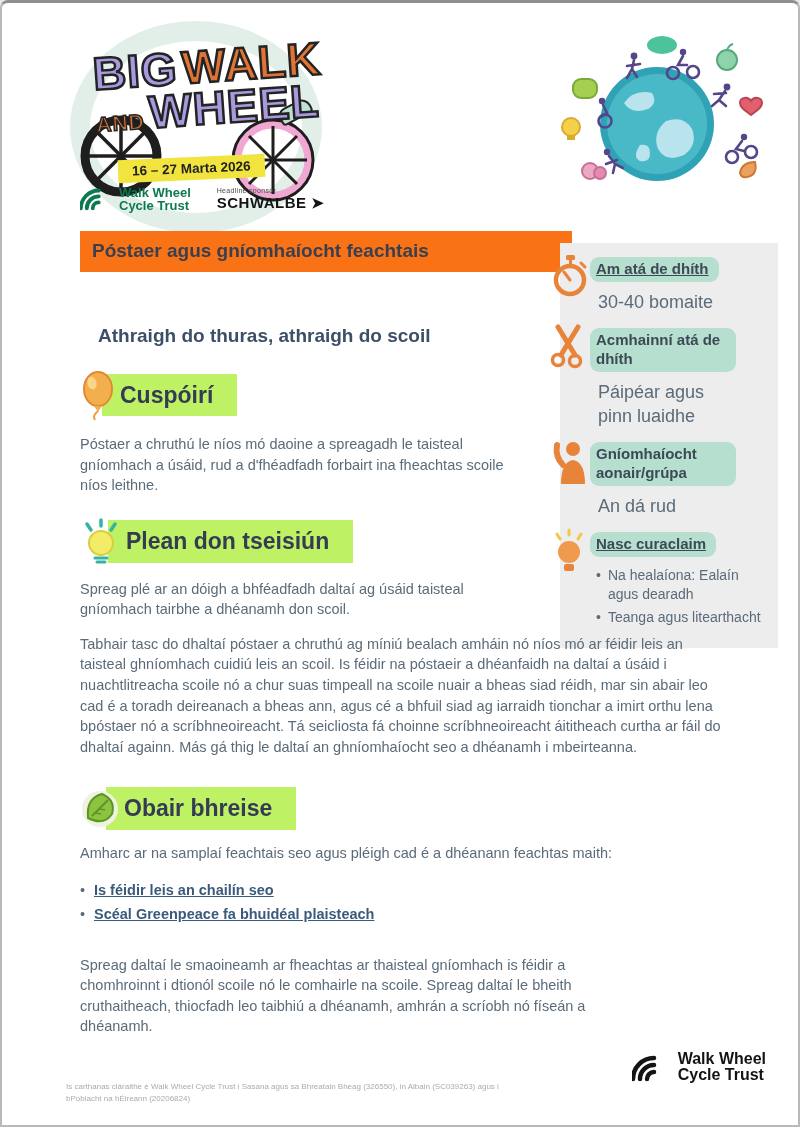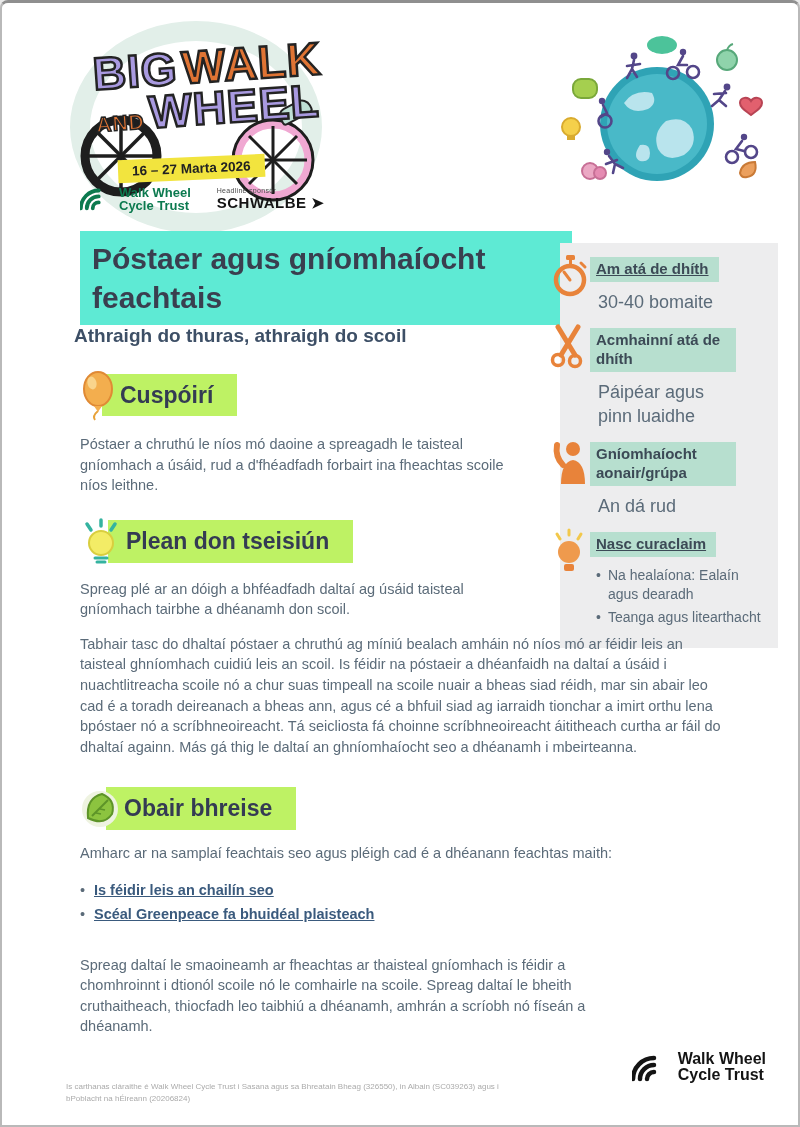--- a/index.html
+++ b/index.html
@@ -27,23 +27,23 @@
   .org-row{position:absolute;left:78px;top:182px;display:flex;align-items:center;gap:26px;}
   .org-logo{display:flex;align-items:flex-end;gap:5px;}
   .org-logo .txt{font-weight:800;font-size:13px;line-height:1.05;color:#0c7a4f;}
   .sponsor{display:flex;flex-direction:column;align-items:flex-start;justify-content:flex-end;}
   .sponsor .lbl{font-size:7px;color:#4a4a4a;letter-spacing:.3px;}
   .sponsor .nm{font-size:15px;font-weight:900;color:#141414;letter-spacing:.5px;}
   .globe{position:absolute;left:552px;top:28px;}
 
   
   .title{position:absolute;left:78px;top:228px;width:492px;box-sizing:border-box;
-         background:#5eead4;color:#3a3f4f;font-size:30px;font-weight:800;
+         background:#f97316;color:#3a3f4f;font-size:19px;font-weight:800;
          line-height:1.3;padding:8px 12px;}
-  .subtitle{position:absolute;left:72px;top:322px;font-size:19px;font-weight:800;color:#3d4f66;}
+  .subtitle{position:absolute;left:96px;top:322px;font-size:19px;font-weight:800;color:#3d4f66;}
 
   
   .content{position:absolute;left:78px;top:358px;width:650px;color:#5b6b79;font-size:14.5px;line-height:1.42;}
   .sec-head{display:flex;align-items:center;margin:22px 0 13px;}
   .sec-head:first-child{margin-top:8px;}
   .sec-icon{position:relative;z-index:2;margin-right:-14px;flex:0 0 auto;}
   .sec-label{background:#bef264;color:#343b53;font-size:23px;font-weight:800;
              padding:5px 24px 5px 18px;}
   p{margin:0 0 14px;}
   .narrow{max-width:452px;}
@@ -54,21 +54,21 @@
   .links{list-style:none;margin:16px 0 30px;padding:0;}
   .links li{margin:4px 0;position:relative;padding-left:14px;}
   .links li::before{content:"•";position:absolute;left:0;color:#5b6b79;}
 
   
   .sidebar{position:absolute;left:558px;top:240px;width:218px;box-sizing:border-box;
            background:#ededee;padding:14px 12px 16px 30px;}
   .sb-item{position:relative;margin-bottom:14px;}
   .sb-icon{position:absolute;left:-40px;top:-4px;}
   .sb-head{display:inline-block;background:#b7dfcf;color:#3c4a56;font-weight:800;
-           font-size:15px;line-height:1.25;padding:3px 10px 3px 6px;}
+           font-size:15px;line-height:1.25;padding:3px 10px 3px 6px;border-radius:9px;}
   .sb-head.u{text-decoration:underline;}
   .sb-val{margin:8px 0 0 8px;font-size:18px;color:#5b6b79;line-height:1.35;}
   .sb-bullets{list-style:none;margin:9px 0 0 6px;padding:0;font-size:14px;color:#5b6b79;line-height:1.35;}
   .sb-bullets li{position:relative;padding-left:12px;margin-bottom:5px;}
   .sb-bullets li::before{content:"•";position:absolute;left:0;}
 
   
   .legal{position:absolute;left:64px;top:1078px;width:452px;font-size:8px;line-height:1.45;color:#ababab;}
   .footer-logo{position:absolute;right:32px;top:1048px;display:flex;align-items:flex-end;gap:6px;}
   .footer-logo .txt{font-weight:800;font-size:16px;line-height:1.03;color:#141414;}

